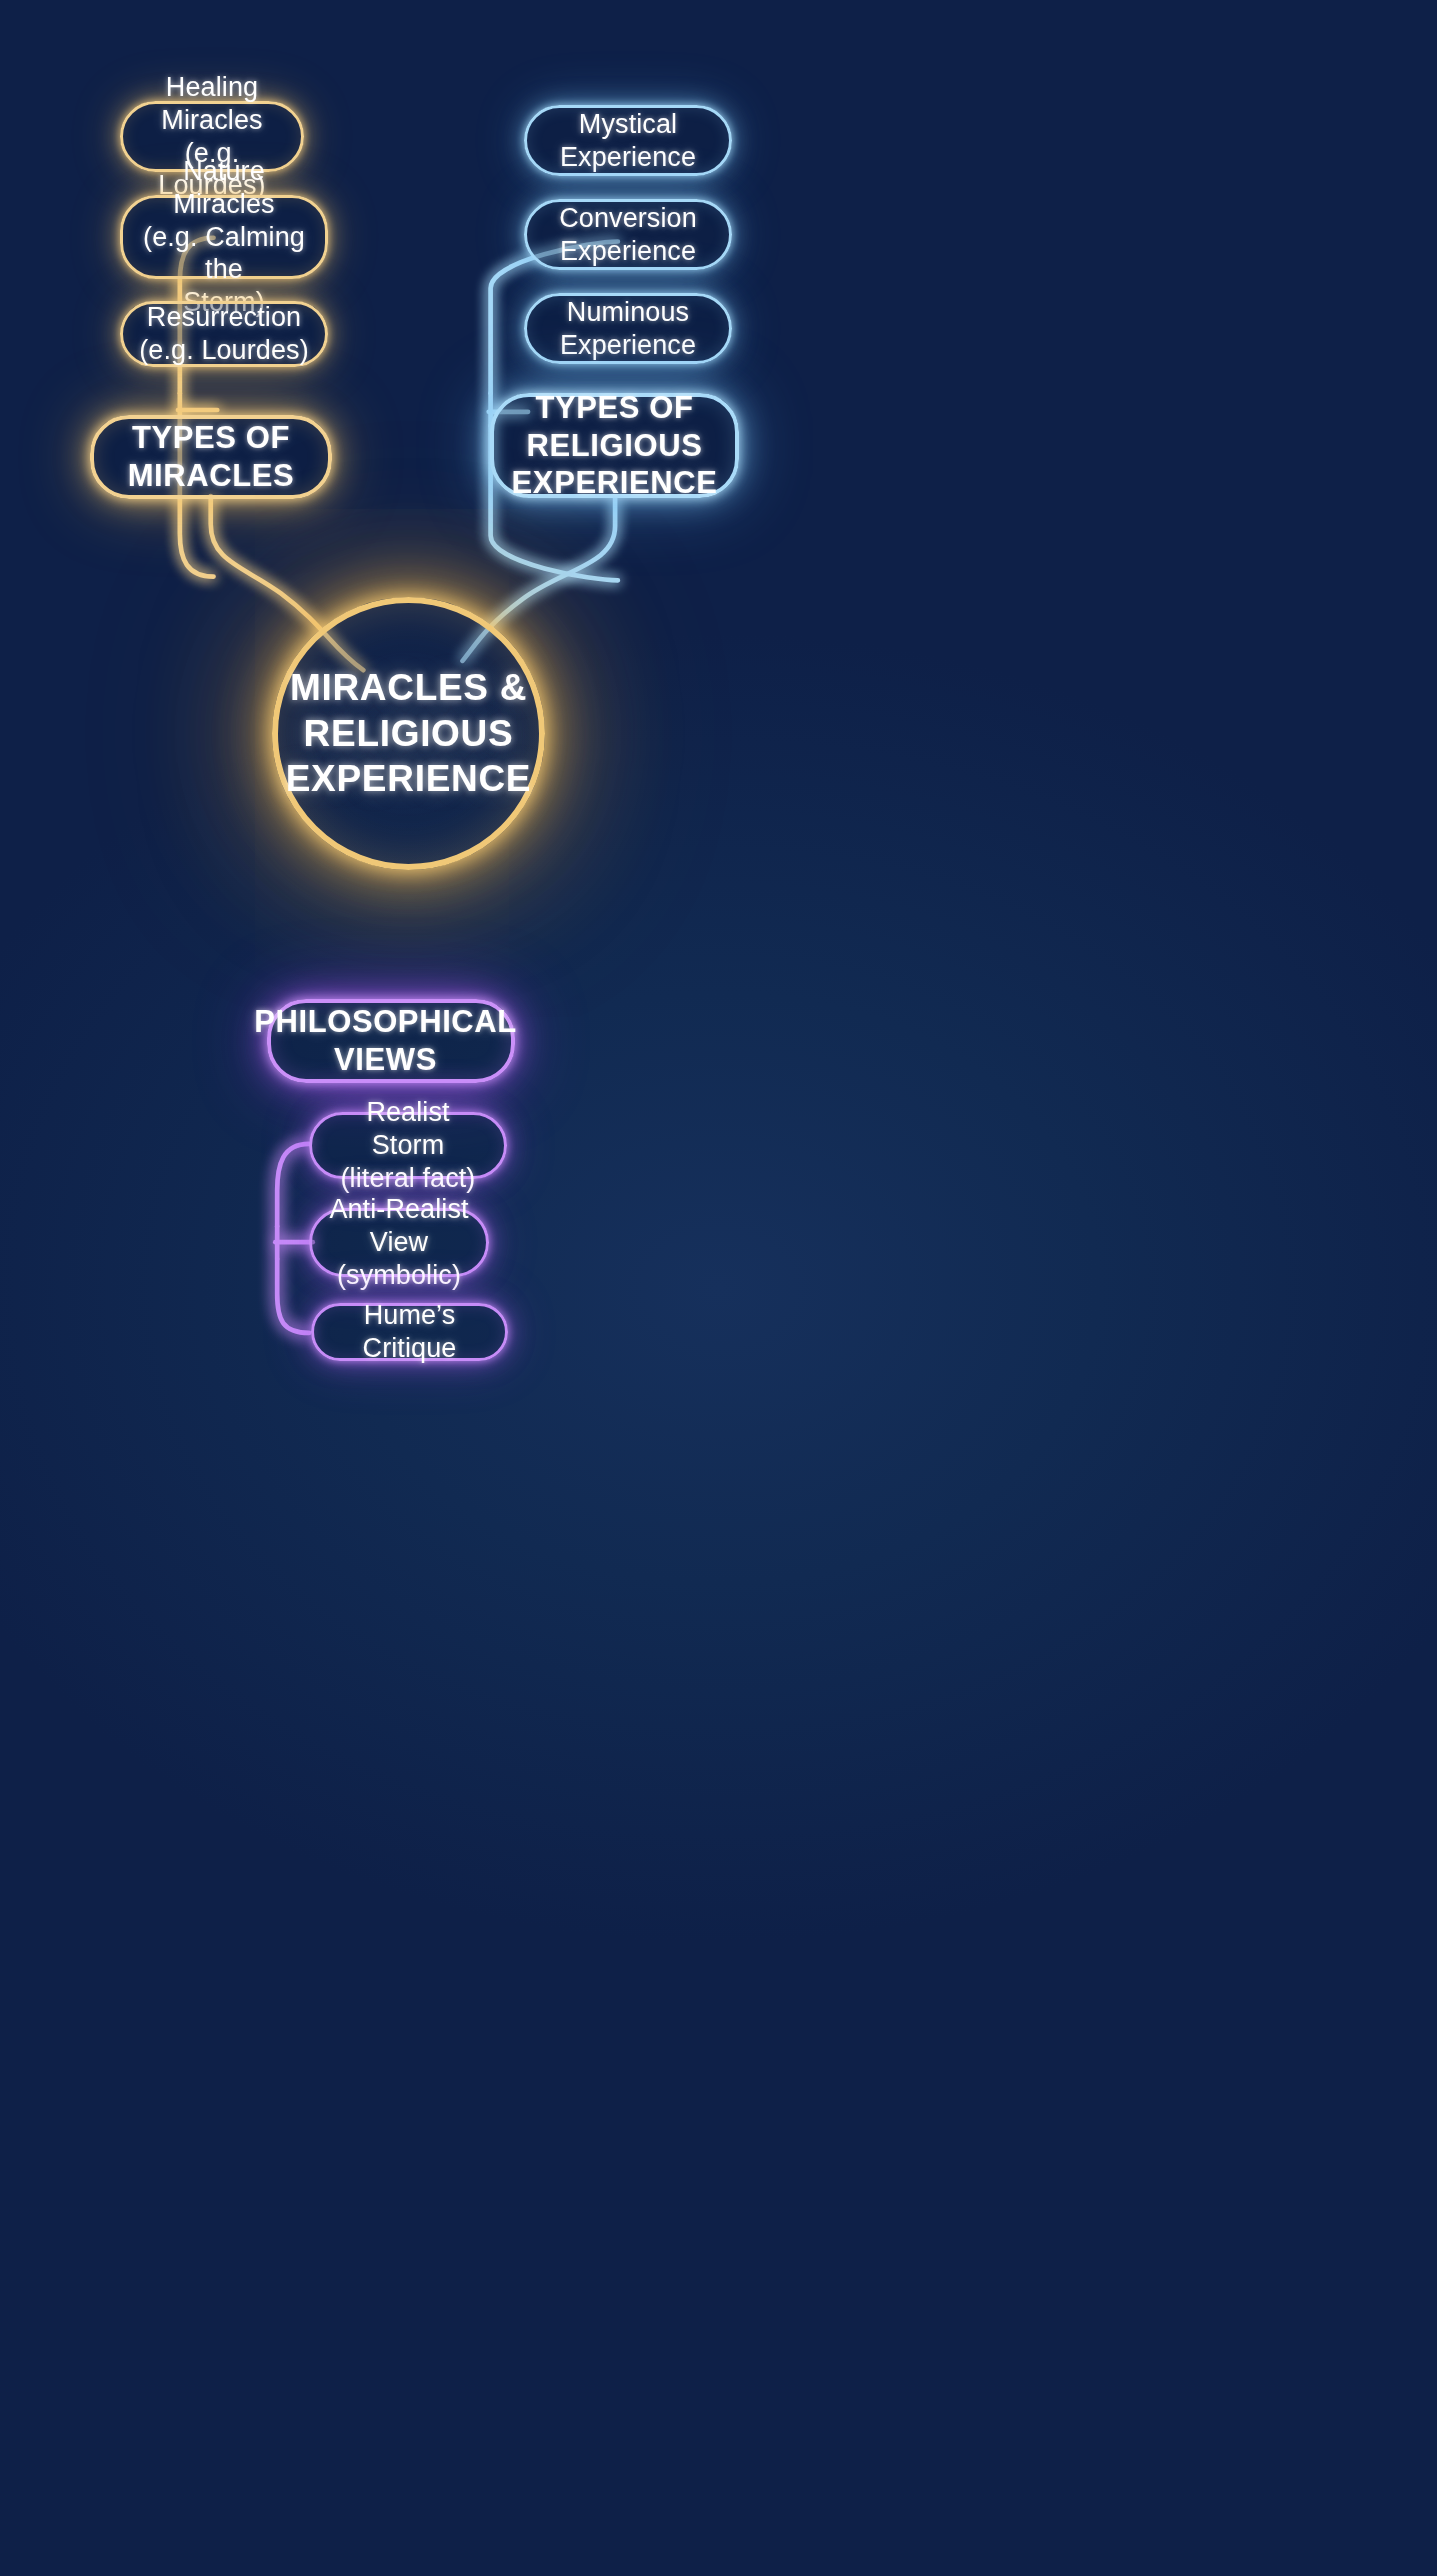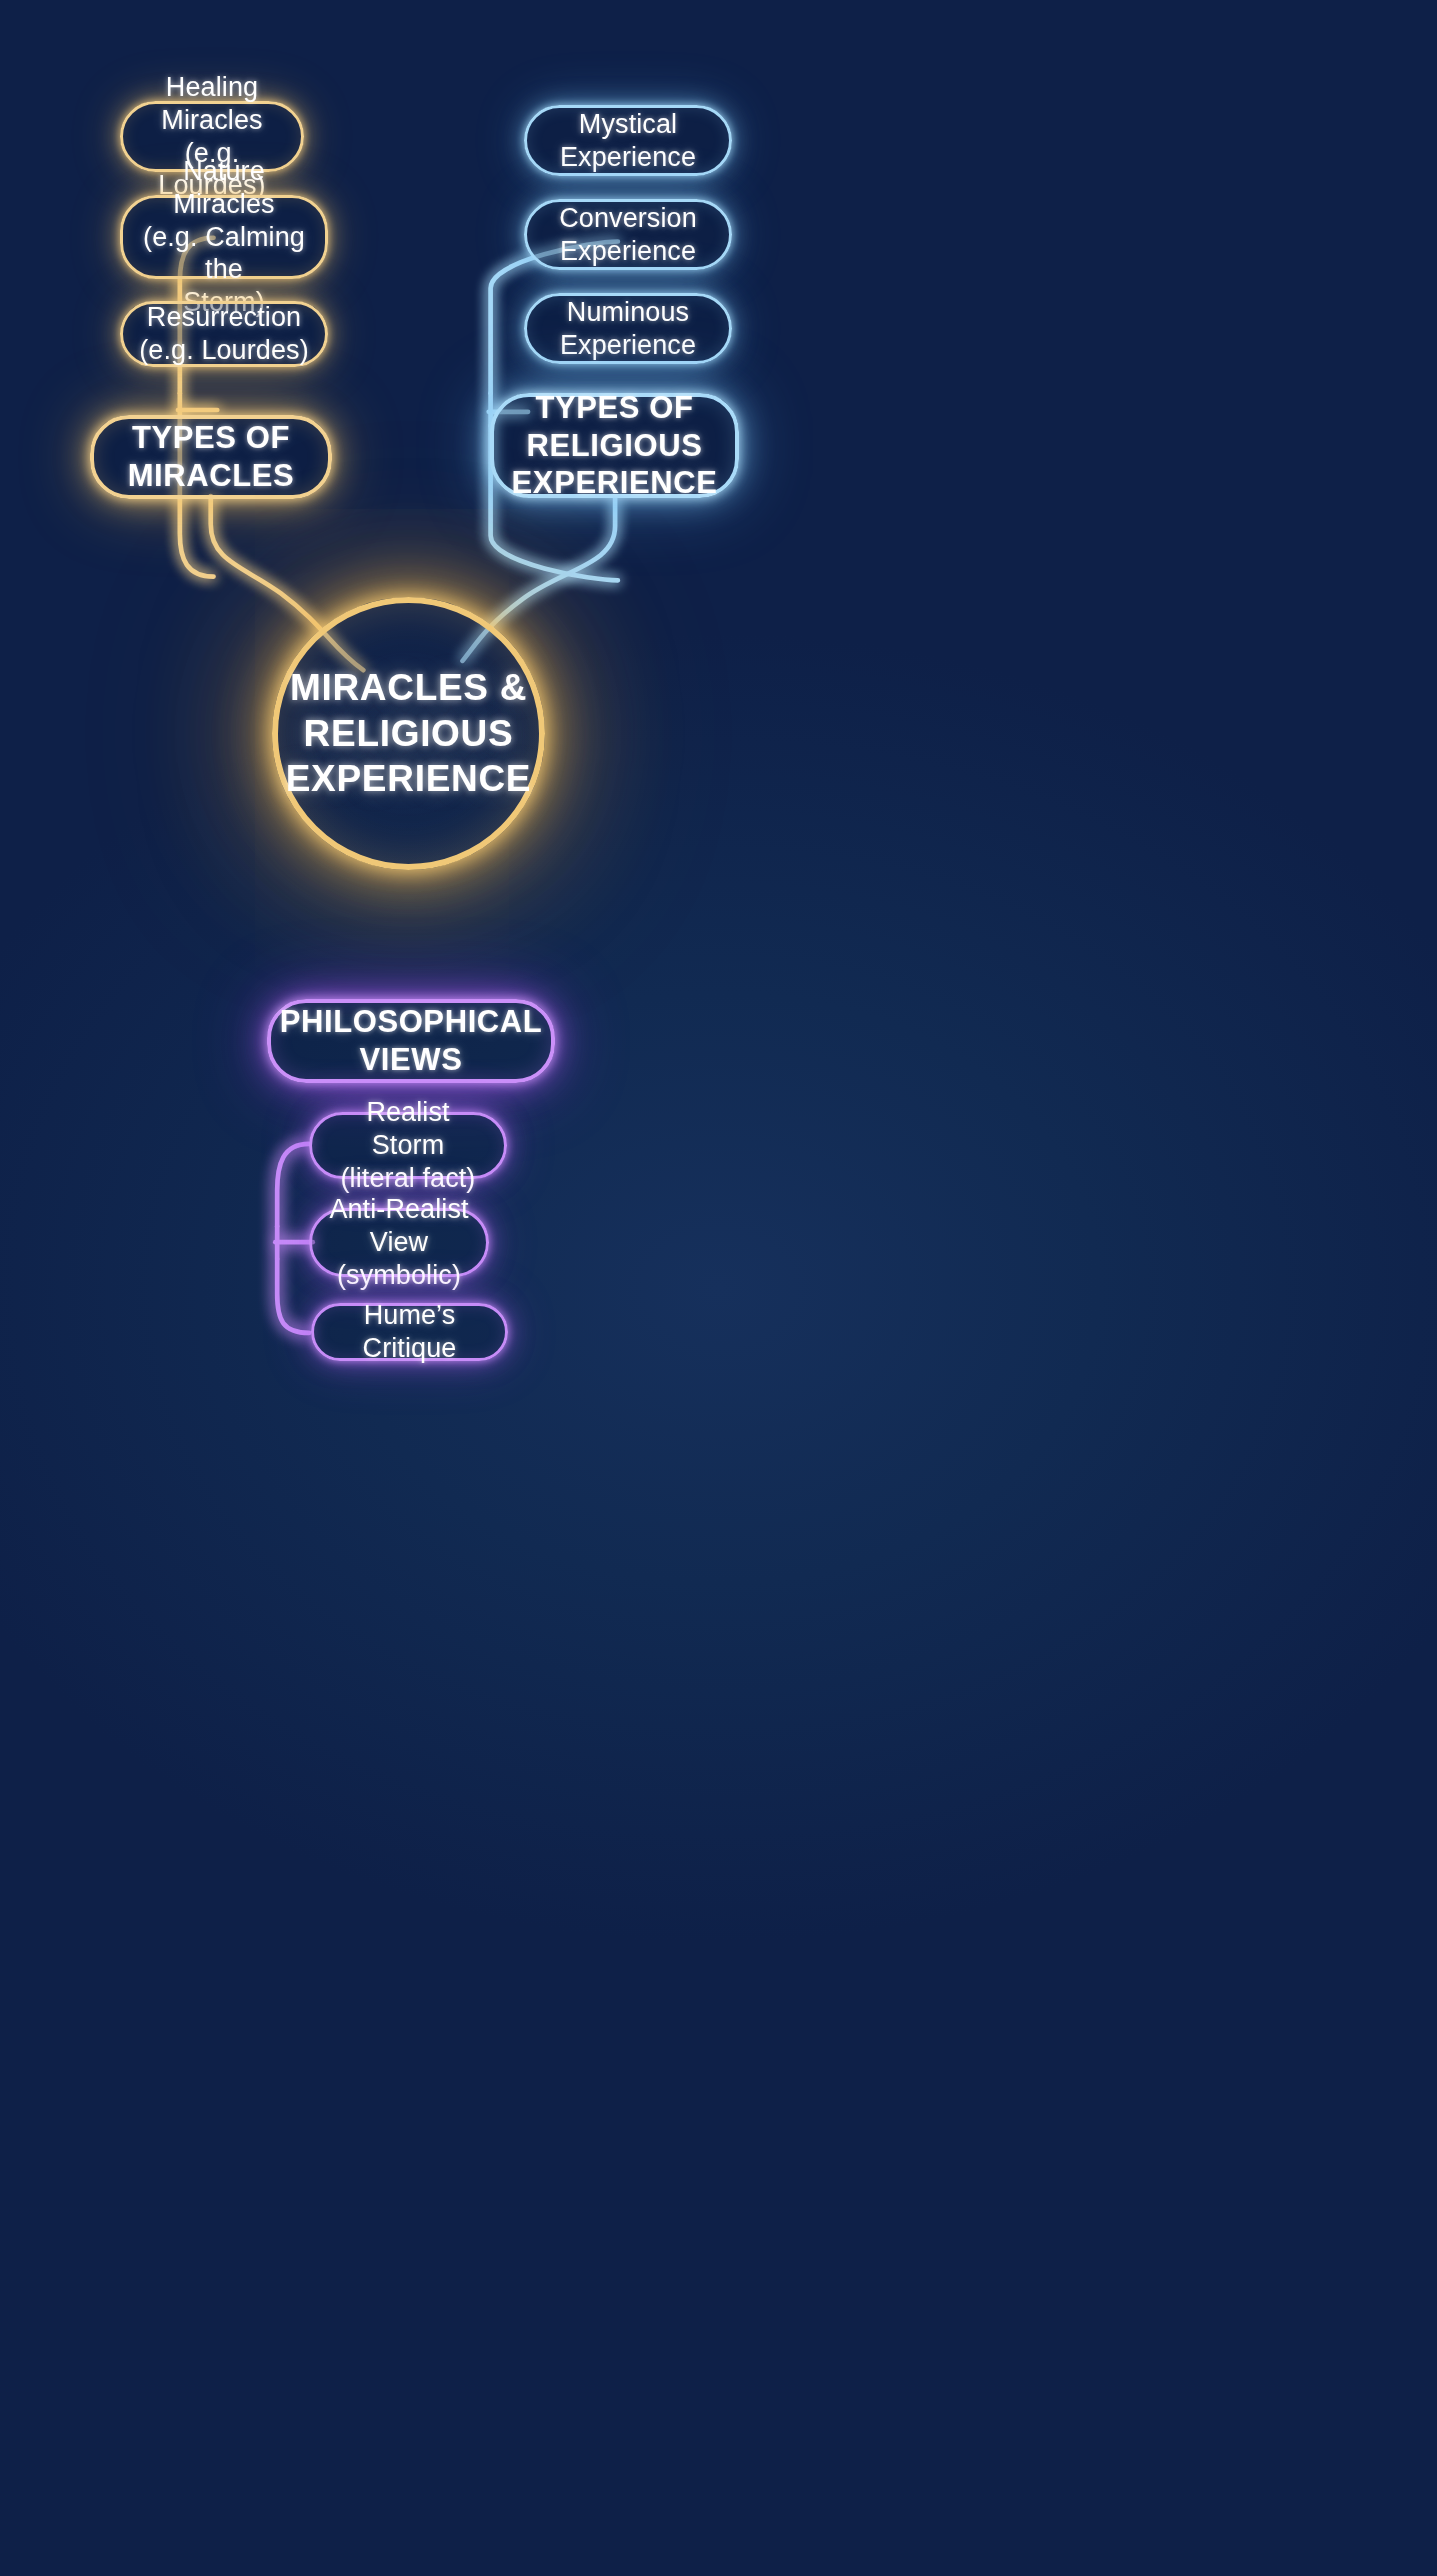--- a/index.html
+++ b/index.html
@@ -245,21 +245,21 @@
 RELIGIOUS
 EXPERIENCE</span>
   </div>
 
   <div id="central" style="left:272px; top:597px; width:273px; height:273px;">
     <span>MIRACLES &amp;
 RELIGIOUS
 EXPERIENCE</span>
   </div>
 
-  <div class="node branch purple-strong" style="left:267px; top:999px; width:288px; height:84px;">
+  <div class="node branch purple-strong" style="left:267px; top:999px; width:248px; height:84px;padding-left:6px;">
     <span>PHILOSOPHICAL
 VIEWS</span>
   </div>
 
   <div class="node leaf purple" style="left:309px; top:1112px; width:198px; height:67px;">
     <span>Realist Storm
 (literal fact)</span>
   </div>
 
   <div class="node leaf purple" style="left:309px; top:1208px; width:180px; height:69px;justify-content:center;">

